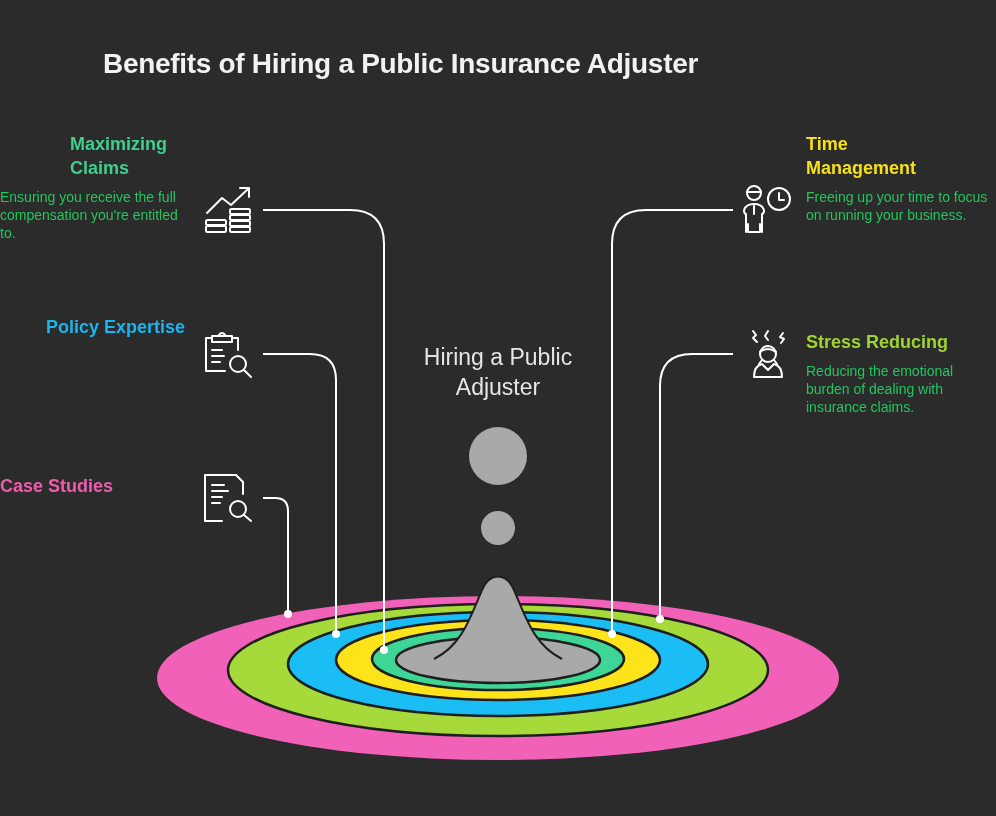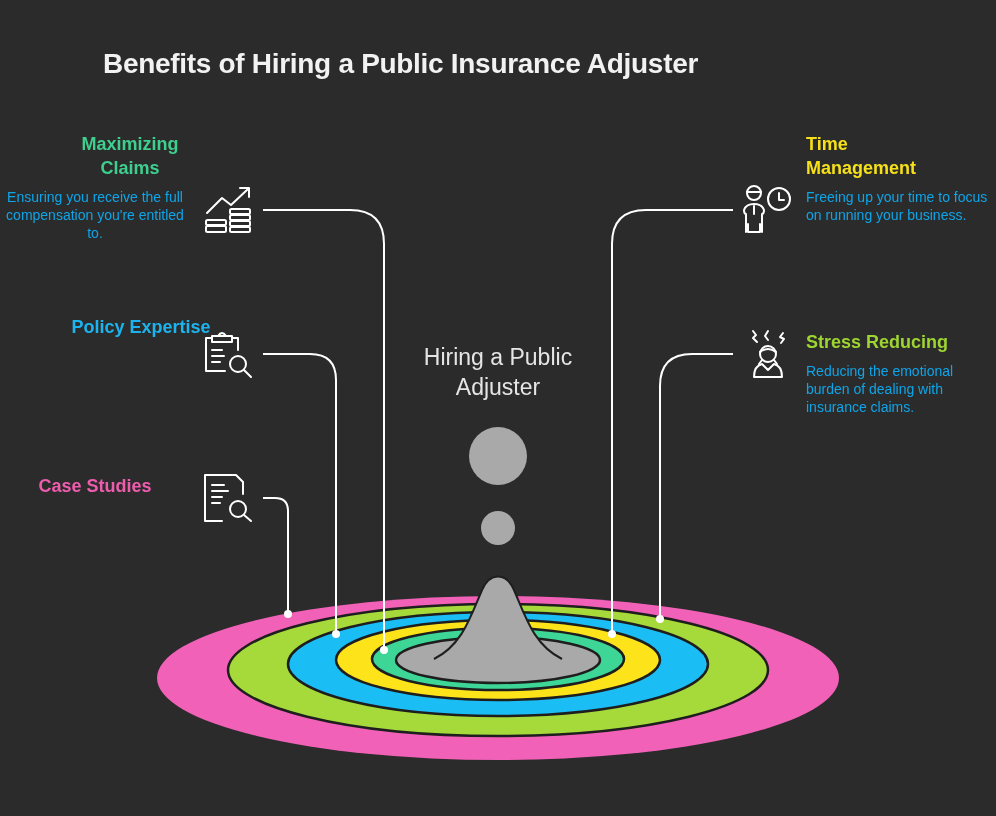--- a/index.html
+++ b/index.html
@@ -1,23 +1,23 @@
 <!DOCTYPE html>
 <html><head>
 <meta charset="utf-8">
 <style>
   html, body { margin:0; padding:0; }
   body { width:996px; height:816px; background:#2b2b2b; position:relative; overflow:hidden;
          font-family:"Liberation Sans", "DejaVu Sans", sans-serif; color:#e8e8e8; }
   .title { position:absolute; left:0; width:801px; top:48px; text-align:center; font-size:28px; font-weight:bold; color:#f2f2f2; letter-spacing:-0.3px; }
   .block { position:absolute; width:190px; }
-  .block.left { text-align:center; }
+  .block.left { text-align:left; }
   .block.right { text-align:left; }
   .heading { font-size:18px; font-weight:bold; line-height:24px; }
-  .desc { font-size:14px; line-height:18px; color:#0ea5e9; margin-top:8px; }
+  .desc { font-size:14px; line-height:18px; color:#22c55e; margin-top:8px; }
   .center-label { position:absolute; left:398px; width:200px; top:342px; text-align:center; font-size:23px; line-height:30px; color:#e5e5e5; }
   svg.stage { position:absolute; left:0; top:0; }
 </style>
 </head>
 <body>
 
 <div class="title">Benefits of Hiring a Public Insurance Adjuster</div>
 
 <svg class="stage" width="996" height="816" viewBox="0 0 996 816">
 

